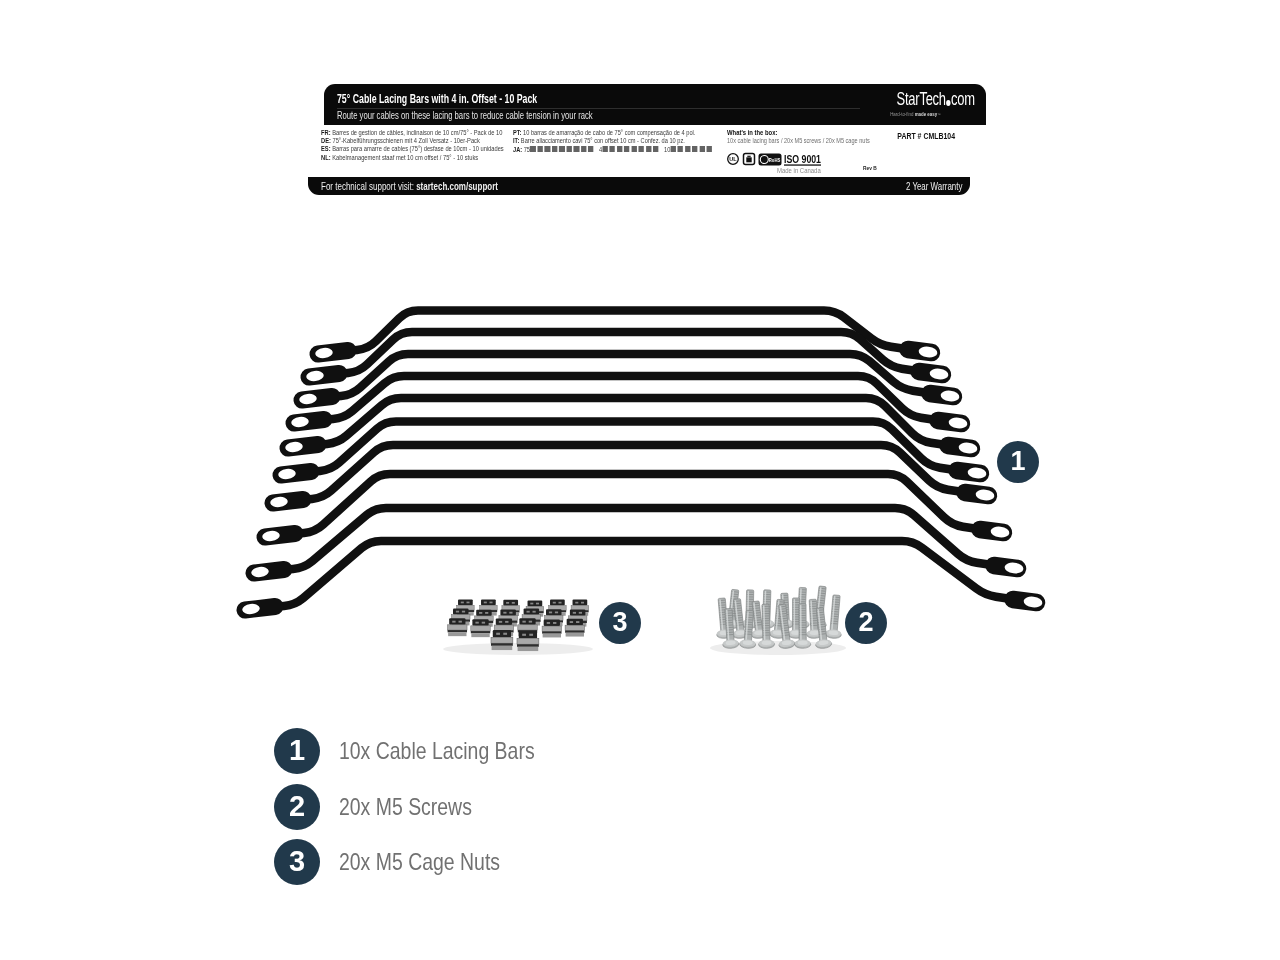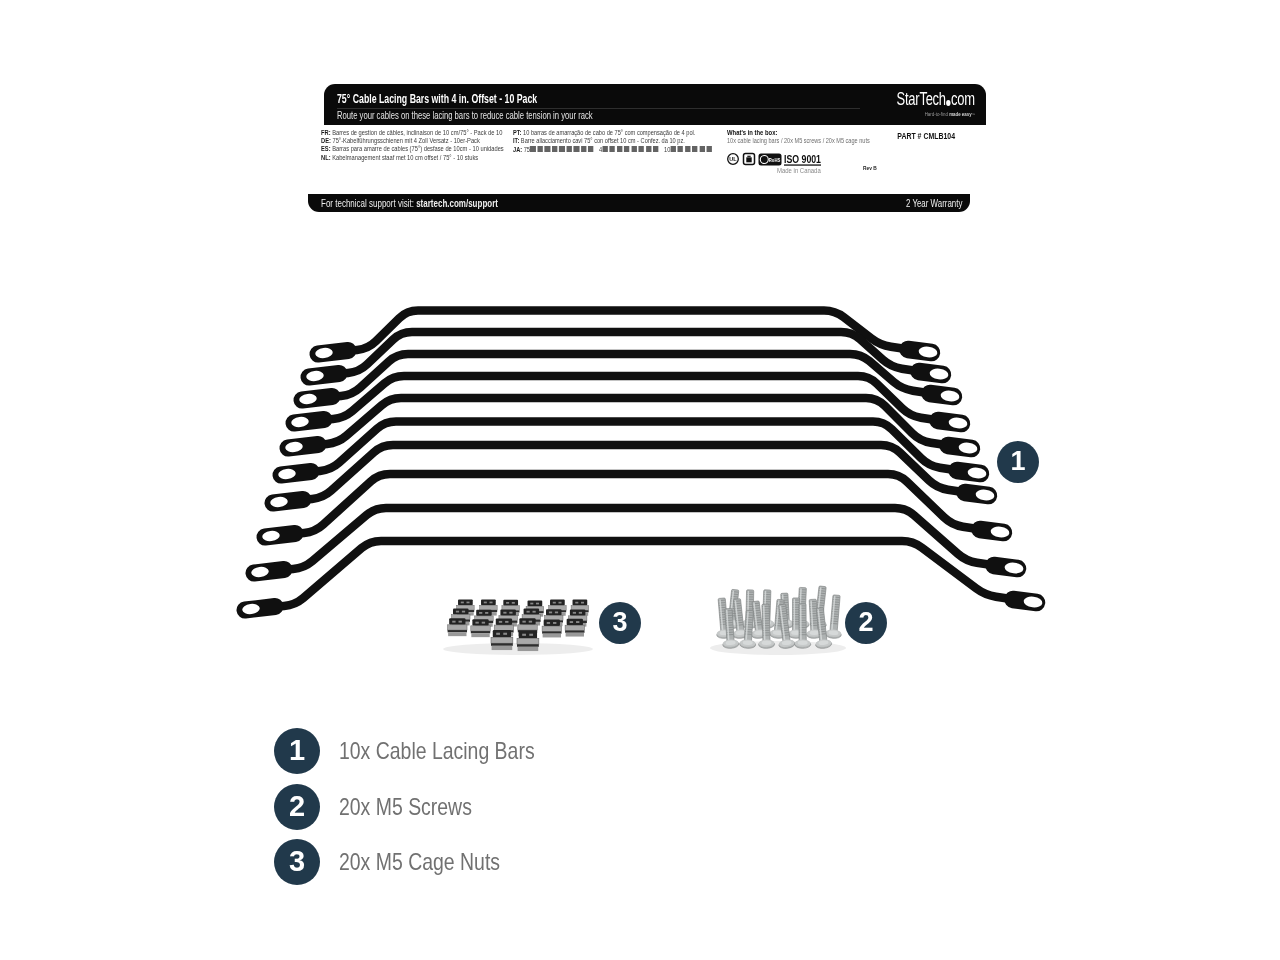--- a/index.html
+++ b/index.html
@@ -5,38 +5,38 @@
   * { margin:0; padding:0; box-sizing:border-box; }
   html,body { width:1280px; height:960px; background:#ffffff; font-family:"Liberation Sans", sans-serif; overflow:hidden; }
   #page { position:relative; width:1280px; height:960px; }
 
   
   .label { position:absolute; left:308px; top:84px; width:662px; height:111px; }
   .lab-top { position:absolute; left:16px; top:0; width:662px; height:41px; background:#0a0a0a; border-radius:11px 11px 0 0; }
   .lab-title { position:absolute; left:12.5px; top:8px; font-size:12px; font-weight:bold; color:#ffffff; white-space:nowrap; transform:scaleX(0.73); transform-origin:0 0; }
   .lab-sep { position:absolute; left:12.5px; top:23.5px; width:523px; height:1px; background:#2e2e2e; }
   .lab-sub { position:absolute; left:12.5px; top:25px; font-size:10.5px; color:#e6e6e6; white-space:nowrap; transform:scaleX(0.73); transform-origin:0 0; }
-  .logo { position:absolute; right:11px; top:5px; text-align:right; color:#fff; }
+  .logo { position:absolute; right:11px; top:5px; color:#fff; }
   .logo .st { font-size:17.5px; white-space:nowrap; transform:scaleX(0.74); transform-origin:100% 0; letter-spacing:-0.3px; }
   .logo .tag { font-size:5.5px; color:#9a9a9a; margin-top:1px; white-space:nowrap; transform:scaleX(0.8); transform-origin:100% 0; }
   .logo .tag b { color:#d6d6d6; }
   .dot { display:inline-block; width:6px; height:6px; background:#fff; border-radius:50%; margin:0 0.5px; vertical-align:-0.5px; }
   .lab-mid { position:absolute; left:0; top:41px; width:662px; height:65px; background:#ffffff; color:#3a3a3a; }
   .col { position:absolute; top:3.5px; font-size:7.4px; line-height:8.45px; white-space:nowrap; }
   .col b { color:#191919; }
   .c1 { left:12.5px; transform:scaleX(0.776); transform-origin:0 0; }
   .c2 { left:205px; transform:scaleX(0.765); transform-origin:0 0; }
   .jb { display:inline-block; width:7.4px; height:6.4px; background:#636363; margin-right:2.1px; vertical-align:-0.5px; }
   .c3 { left:419px; transform:scaleX(0.775); transform-origin:0 0; }
   .c3 .witb { font-size:7.6px; font-weight:bold; color:#111; }
   .c3 .witb2 { font-size:7.2px; color:#6e6e6e; margin-top:0.5px; }
   .part { position:absolute; right:15px; top:5px; font-size:9.5px; font-weight:bold; color:#111; white-space:nowrap; transform:scaleX(0.73); transform-origin:100% 0; }
   .madein { position:absolute; left:469px; top:40.5px; font-size:7.5px; color:#8a8a8a; white-space:nowrap; transform:scaleX(0.795); transform-origin:0 0; }
   .revb { position:absolute; left:555px; top:40px; font-size:5.5px; font-weight:bold; color:#222; white-space:nowrap; transform:scaleX(0.88); transform-origin:0 0; }
-  .lab-bot { position:absolute; left:0; top:110px; width:662px; height:18px; background:#0a0a0a; border-radius:0 0 11px 11px; color:#efefef; font-size:10px; }
+  .lab-bot { position:absolute; left:0; top:93px; width:662px; height:18px; background:#0a0a0a; border-radius:0 0 11px 11px; color:#efefef; font-size:10px; }
   .lab-bot .l { position:absolute; left:12.5px; top:3.5px; white-space:nowrap; transform:scaleX(0.8); transform-origin:0 0; }
   .lab-bot .r { position:absolute; right:8px; top:3.5px; white-space:nowrap; transform:scaleX(0.79); transform-origin:100% 0; }
 
   
   .badge { position:absolute; border-radius:50%; background:#21394b; color:#fff; font-weight:bold; text-align:center; }
   .lg { width:46px; height:46px; font-size:29px; line-height:45px; }
   .sm { width:42px; height:42px; font-size:27px; line-height:41px; }
   .ltext { position:absolute; left:339px; font-size:24px; line-height:24px; color:#717171; white-space:nowrap; transform:scaleX(0.81); transform-origin:0 50%; }
 </style>
 </head>

